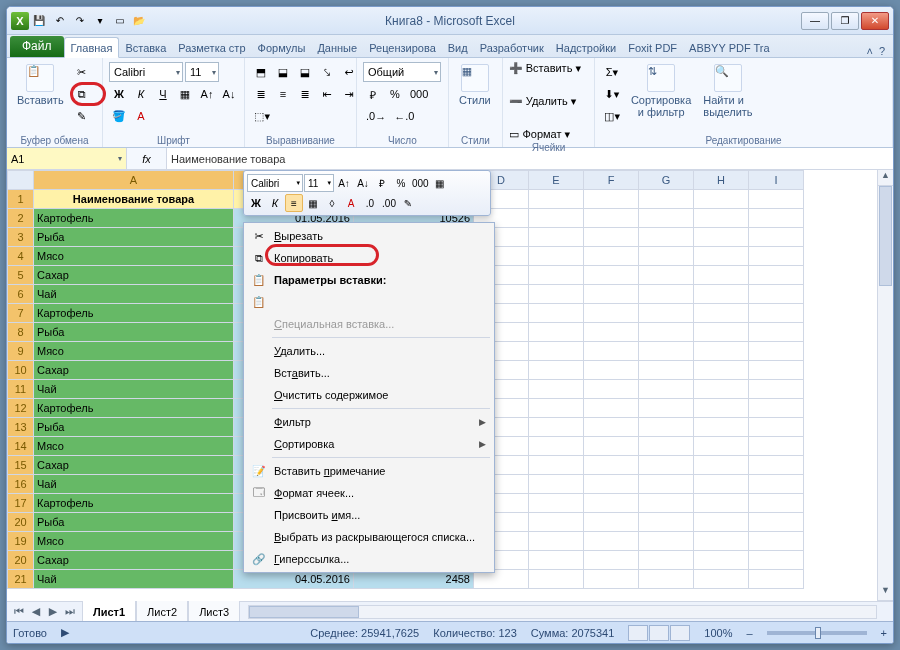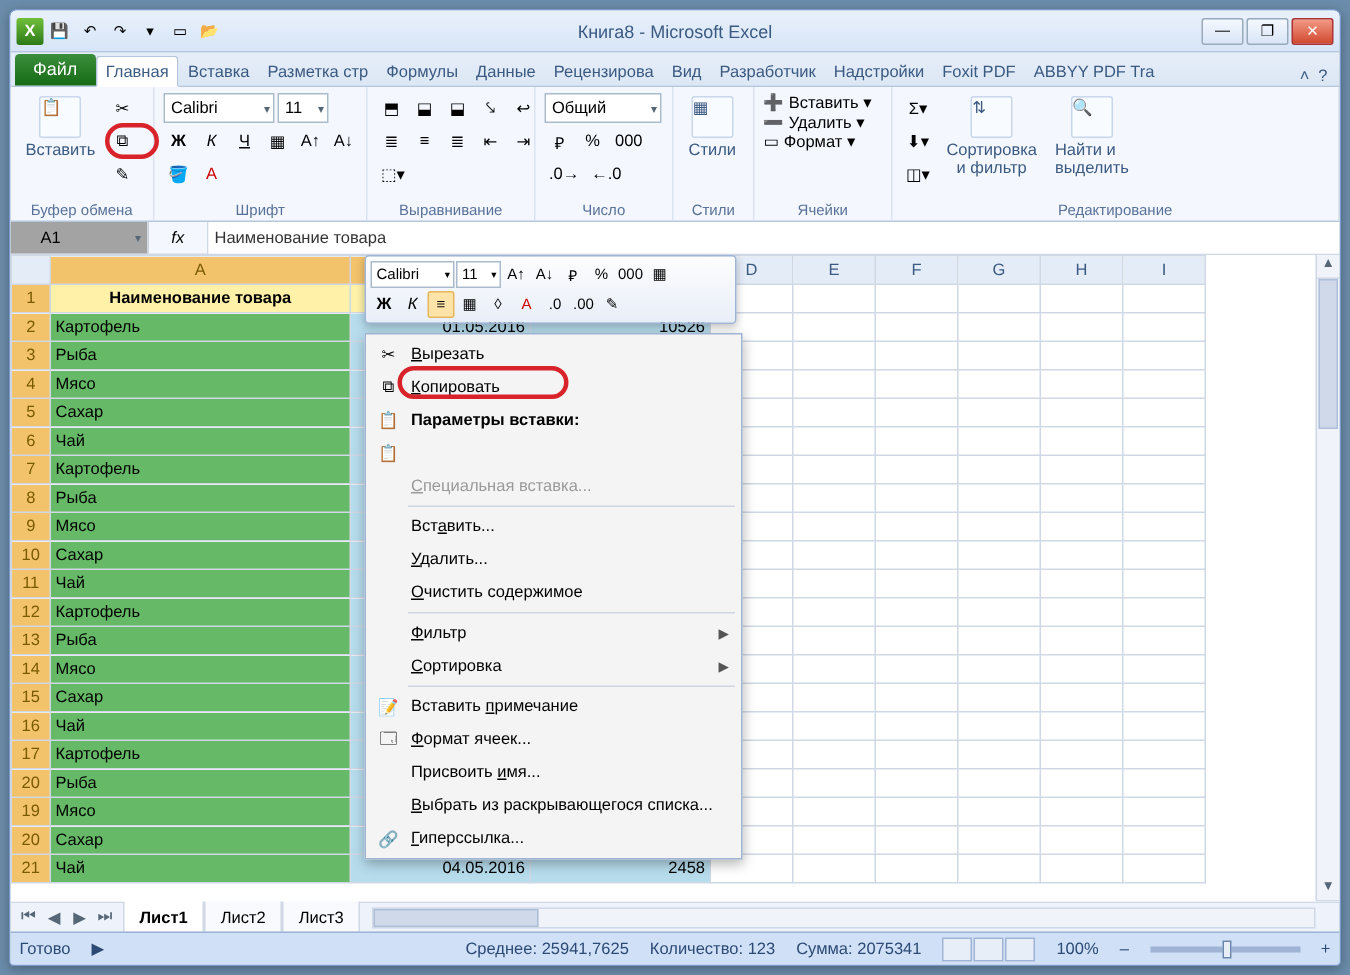--- a/index.html
+++ b/index.html
@@ -58,22 +58,22 @@
   .big-btn .icon{width:28px;height:28px;border:1px solid #c9d6eb;background:#f8fbff;border-radius:2px;}
   .stack { display:flex; flex-direction:column; gap:2px;}
   .hstack{display:flex;gap:2px;align-items:center;}
   .combo { height:20px; border:1px solid #abc; background:white; padding:0 14px 0 4px;
     position:relative; display:flex; align-items:center; font-size:11px;}
   .combo::after{content:"▾";position:absolute;right:2px;font-size:8px;color:#567;}
   .circled{position:absolute;border:3px solid #d8232a;border-radius:14px;pointer-events:none;}
   
   .fxbar { height:22px; border-bottom:1px solid var(--grid-border); display:flex;
     align-items:stretch; background:#f4f8fe;}
-  .namebox{width:92px;border-right:1px solid var(--grid-border);background:#a3a3a3;
-    display:flex;align-items:center;padding:0 20px;position:relative;}
+  .namebox{width:120px;border-right:1px solid var(--grid-border);background:#fef9c3;
+    display:flex;align-items:center;padding:0 4px;position:relative;}
   .namebox::after{content:"▾";position:absolute;right:4px;font-size:8px;color:#567;}
   .fx-icons{width:40px;display:flex;align-items:center;justify-content:center;gap:2px;
     border-right:1px solid var(--grid-border);}
   .fx-input{flex:1;background:white;display:flex;align-items:center;padding:0 4px;color:#333;}
   
   .grid-wrap{flex:1;display:flex;overflow:hidden;position:relative;background:white;}
   table.grid{border-collapse:collapse;table-layout:fixed;}
   .grid th,.grid td{border:1px solid var(--grid-border);height:19px;padding:0 3px;
     font-size:11px;overflow:hidden;white-space:nowrap;}
   .grid th{background:var(--header-bg);font-weight:normal;color:#3b5a82;text-align:center;}
@@ -260,21 +260,21 @@
       <div class="group-body">
           <div class="big-btn">
         <div class="icon">▦</div>
         <span>Стили</span>
       </div>
         </div>
       <div class="group-label">Стили</div>
     </div>
 
     <div class="group" style="width:92px">
-      <div class="group-body stack" style="gap:0;">
+      <div class="group-body stack" style="gap:20px;">
         <div class="hstack">
             <span>➕ <span>Вставить</span> ▾</span>
           </div>
         <div class="hstack">
             <span>➖ <span>Удалить</span> ▾</span>
           </div>
         <div class="hstack">
             <span>▭ <span>Формат</span> ▾</span>
           </div>
       </div>
@@ -680,24 +680,24 @@
               <span>Параметры вставки:</span>
             </div>
             <div class="ctx-item disabled">
               <span class="ci">📋</span>
             </div>
             <div class="ctx-item disabled">
               <span><u>С</u>пециальная вставка...</span>
             </div>
             <div class="ctx-sep"></div>
             <div class="ctx-item">
+              <span><u>У</u>далить...</span>
+            </div>
+            <div class="ctx-item">
               <span>Вст<u>а</u>вить...</span>
-            </div>
-            <div class="ctx-item">
-              <span><u>У</u>далить...</span>
             </div>
             <div class="ctx-item">
               <span><u>О</u>чистить содержимое</span>
             </div>
             <div class="ctx-sep"></div>
             <div class="ctx-item">
               <span><u>Ф</u>ильтр</span>
               <span class="arrow">▶</span>
             </div>
             <div class="ctx-item">

